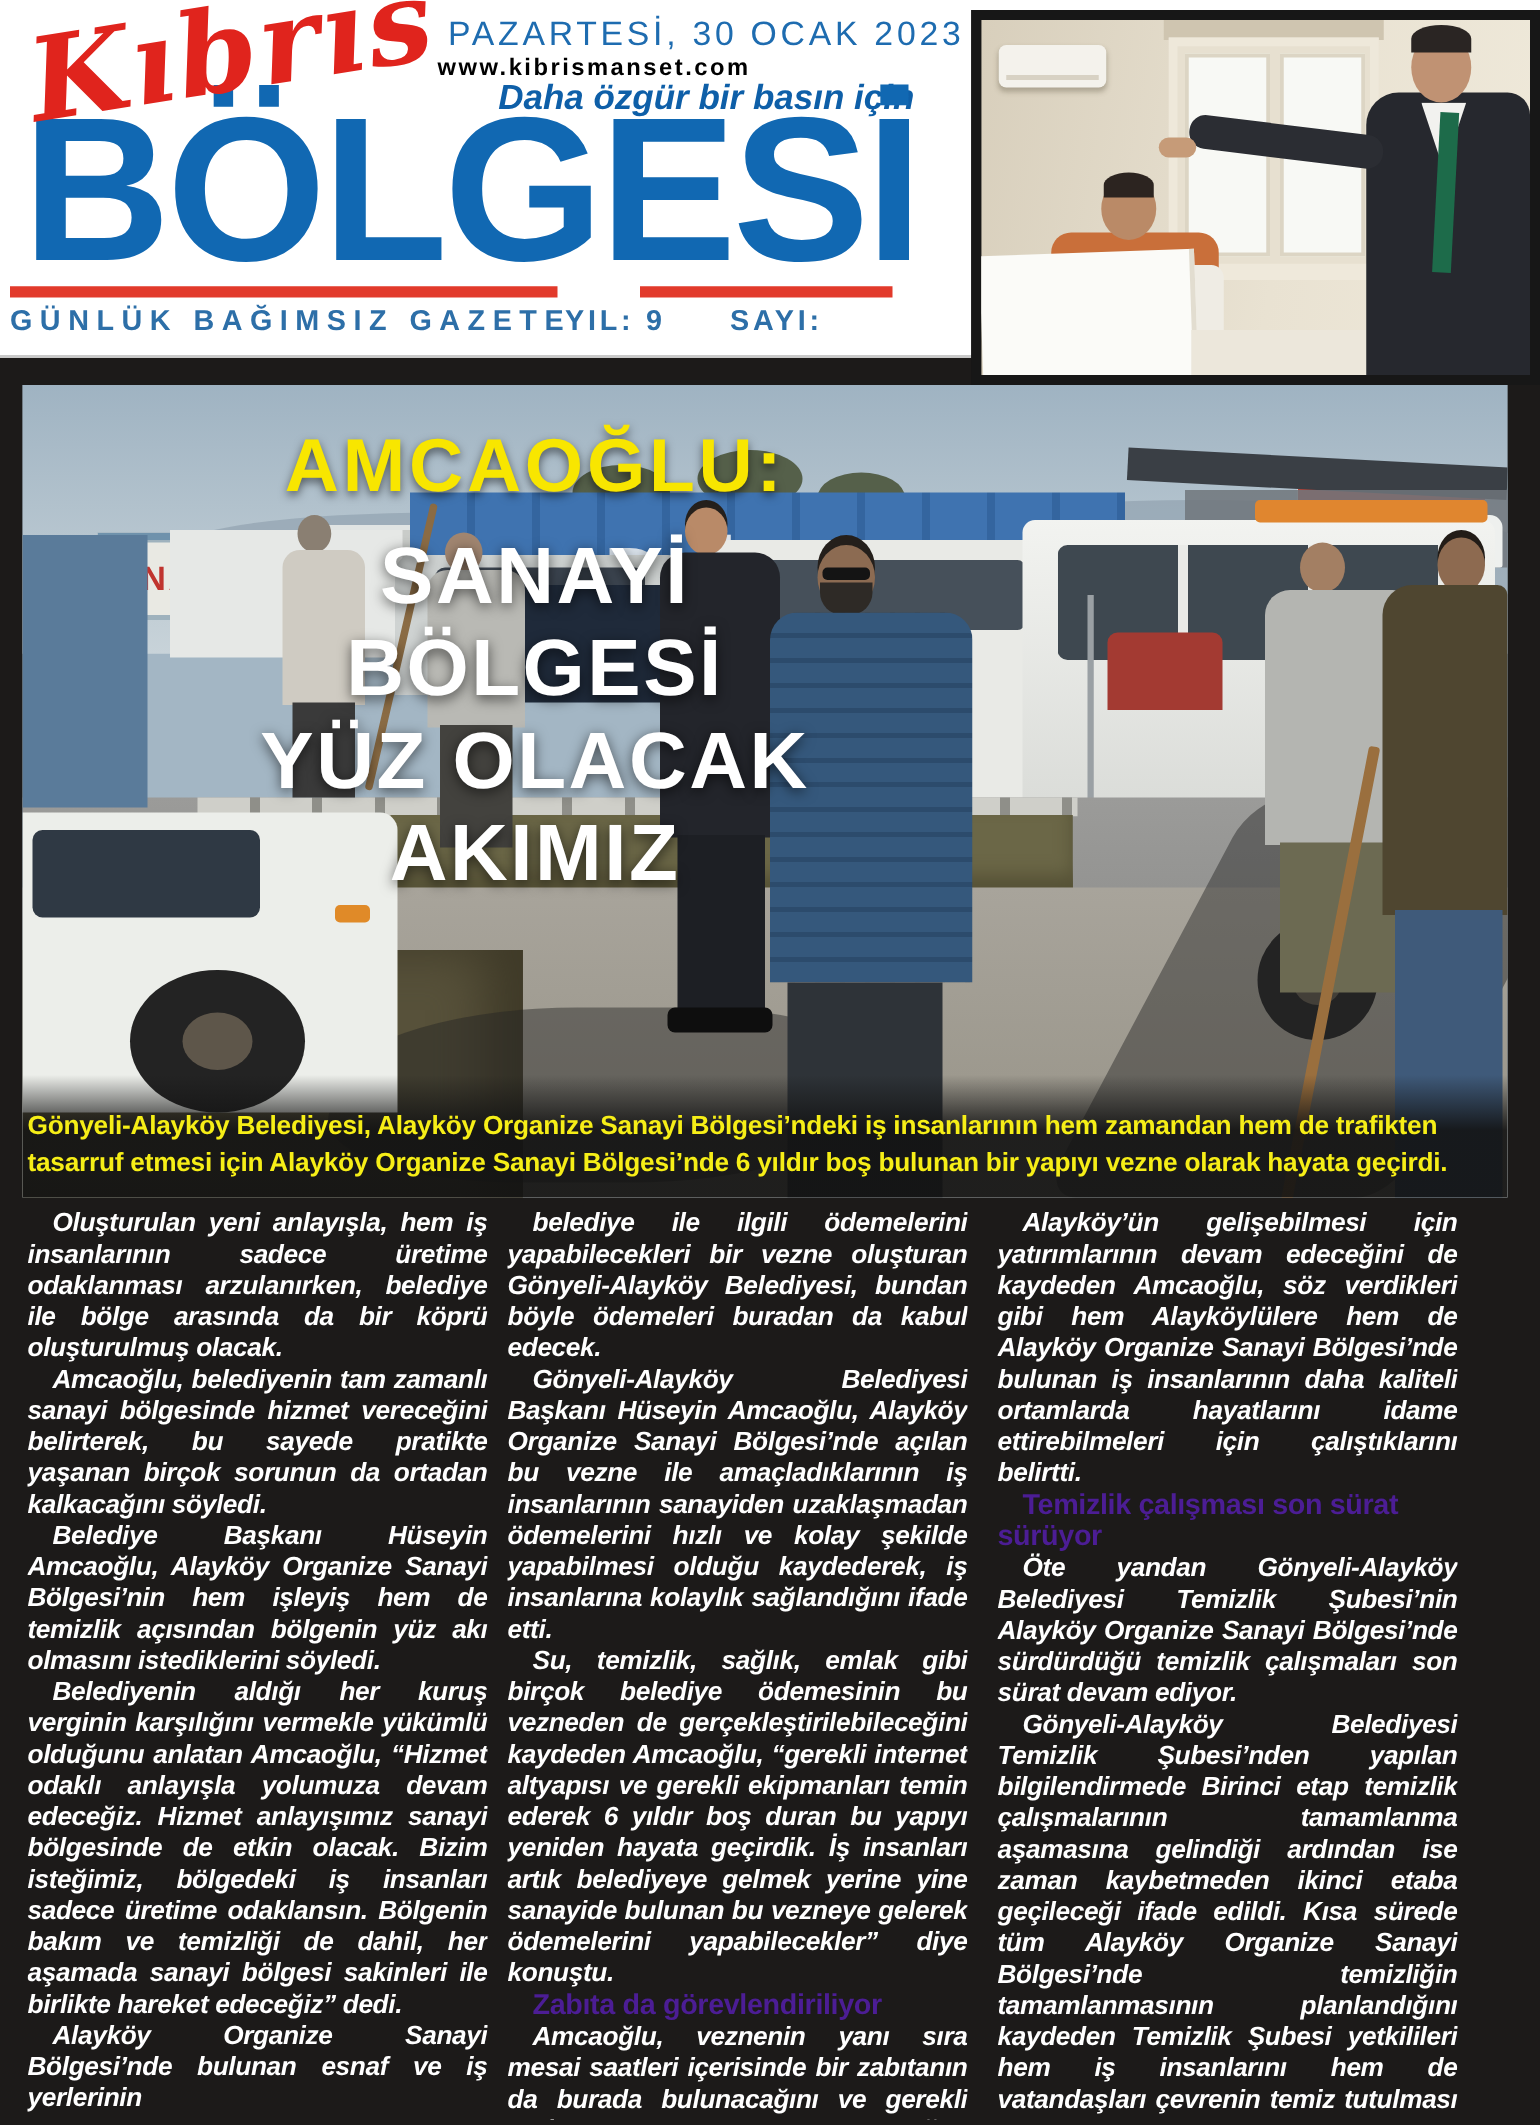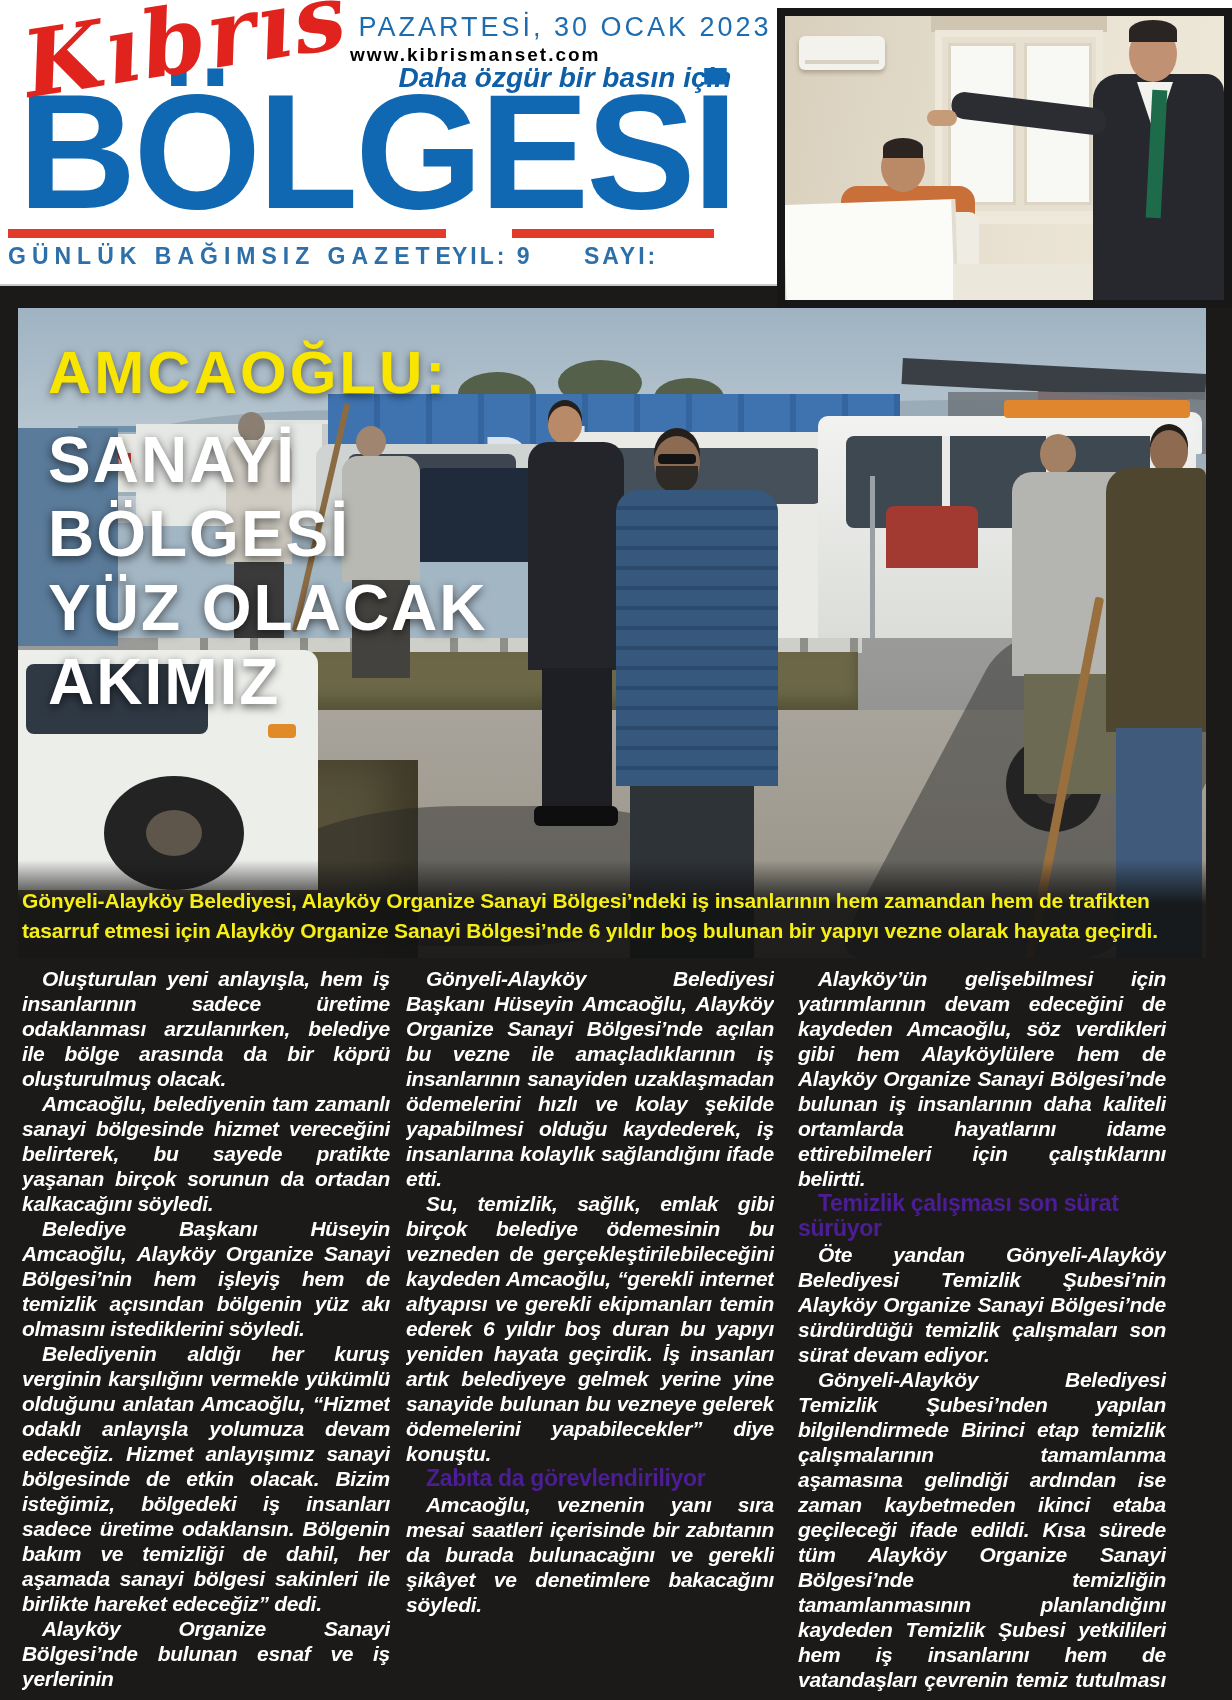--- a/index.html
+++ b/index.html
@@ -134,21 +134,21 @@
   .wm-script { position:absolute; left:18px; top:208px; font-family:"DejaVu Serif", serif; font-style:italic;
                font-size:34px; color:rgba(168,32,26,.8); letter-spacing:2px; }
   .wm-logo { position:absolute; left:245px; top:168px; width:58px; height:58px; border-radius:50%;
              border:3px solid rgba(190,40,30,.7); }
   .wm-logo::after { content:""; position:absolute; left:10px; top:20px; width:14px; height:14px;
                     border-radius:50%; border:3px solid rgba(190,40,30,.7); }
   .wm-logo::before { content:""; position:absolute; left:32px; top:20px; width:14px; height:14px;
                      border-radius:50%; border:3px solid rgba(190,40,30,.7); }
 
   
-  .headline { left:30px; top:30px; width:760px; z-index:35; }
+  .headline { left:30px; top:30px; width:760px; z-index:35;text-align:center; }
   .kicker { font-size:60px; font-weight:bold; color:#f8e600; letter-spacing:3px;
             text-shadow:0 3px 8px rgba(0,0,0,.55); }
   .hl-line { font-size:64px; line-height:74px; font-weight:bold; color:#ffffff; letter-spacing:2px;
              text-shadow:0 3px 10px rgba(0,0,0,.6); }
   .hl-lines { margin-top:16px; }
 
   
   .caption { left:0px; top:552px; width:1188px; height:98px; z-index:45;
              background:linear-gradient(rgba(18,18,18,0), rgba(18,18,18,.9) 45%);
              padding:26px 4px 0 4px; }
@@ -311,20 +311,21 @@
 
   <div class="abs article">
     <div class="article-col c1">
         <p class="para">Oluşturulan yeni anlayışla, hem iş insanlarının sadece üretime odaklanması arzulanırken, belediye ile bölge arasında da bir köprü oluşturulmuş olacak.</p>
         <p class="para">Amcaoğlu, belediyenin tam zamanlı sanayi bölgesinde hizmet vereceğini belirterek, bu sayede pratikte yaşanan birçok sorunun da ortadan kalkacağını söyledi.</p>
         <p class="para">Belediye Başkanı Hüseyin Amcaoğlu, Alayköy Organize Sanayi Bölgesi’nin hem işleyiş hem de temizlik açısından bölgenin yüz akı olmasını istediklerini söyledi.</p>
         <p class="para">Belediyenin aldığı her kuruş verginin karşılığını vermekle yükümlü olduğunu anlatan Amcaoğlu, “Hizmet odaklı anlayışla yolumuza devam edeceğiz. Hizmet anlayışımız sanayi bölgesinde de etkin olacak. Bizim isteğimiz, bölgedeki iş insanları sadece üretime odaklansın. Bölgenin bakım ve temizliği de dahil, her aşamada sanayi bölgesi sakinleri ile birlikte hareket edeceğiz” dedi.</p>
         <p class="para">Alayköy Organize Sanayi Bölgesi’nde bulunan esnaf ve iş yerlerinin</p>
       </div>
     <div class="article-col c2">
+        <p class="para">belediye ile ilgili ödemelerini yapabilecekleri bir vezne oluşturan Gönyeli-Alayköy Belediyesi, bundan böyle ödemeleri buradan da kabul edecek.</p>
         <p class="para">Gönyeli-Alayköy Belediyesi Başkanı Hüseyin Amcaoğlu, Alayköy Organize Sanayi Bölgesi’nde açılan bu vezne ile amaçladıklarının iş insanlarının sanayiden uzaklaşmadan ödemelerini hızlı ve kolay şekilde yapabilmesi olduğu kaydederek, iş insanlarına kolaylık sağlandığını ifade etti.</p>
         <p class="para">Su, temizlik, sağlık, emlak gibi birçok belediye ödemesinin bu vezneden de gerçekleştirilebileceğini kaydeden Amcaoğlu, “gerekli internet altyapısı ve gerekli ekipmanları temin ederek 6 yıldır boş duran bu yapıyı yeniden hayata geçirdik. İş insanları artık belediyeye gelmek yerine yine sanayide bulunan bu vezneye gelerek ödemelerini yapabilecekler” diye konuştu.</p>
         <h3 class="col-subhead">Zabıta da görevlendiriliyor</h3>
         <p class="para">Amcaoğlu, veznenin yanı sıra mesai saatleri içerisinde bir zabıtanın da burada bulunacağını ve gerekli şikâyet ve denetimlere bakacağını söyledi.</p>
       </div>
     <div class="article-col c3">
         <p class="para">Alayköy’ün gelişebilmesi için yatırımlarının devam edeceğini de kaydeden Amcaoğlu, söz verdikleri gibi hem Alayköylülere hem de Alayköy Organize Sanayi Bölgesi’nde bulunan iş insanlarının daha kaliteli ortamlarda hayatlarını idame ettirebilmeleri için çalıştıklarını belirtti.</p>
         <h3 class="col-subhead">Temizlik çalışması son sürat sürüyor</h3>
         <p class="para">Öte yandan Gönyeli-Alayköy Belediyesi Temizlik Şubesi’nin Alayköy Organize Sanayi Bölgesi’nde sürdürdüğü temizlik çalışmaları son sürat devam ediyor.</p>
         <p class="para">Gönyeli-Alayköy Belediyesi Temizlik Şubesi’nden yapılan bilgilendirmede Birinci etap temizlik çalışmalarının tamamlanma aşamasına gelindiği ardından ise zaman kaybetmeden ikinci etaba geçileceği ifade edildi. Kısa sürede tüm Alayköy Organize Sanayi Bölgesi’nde temizliğin tamamlanmasının planlandığını kaydeden Temizlik Şubesi yetkilileri hem iş insanlarını hem de vatandaşları çevrenin temiz tutulması noktasında uyardı.</p>

